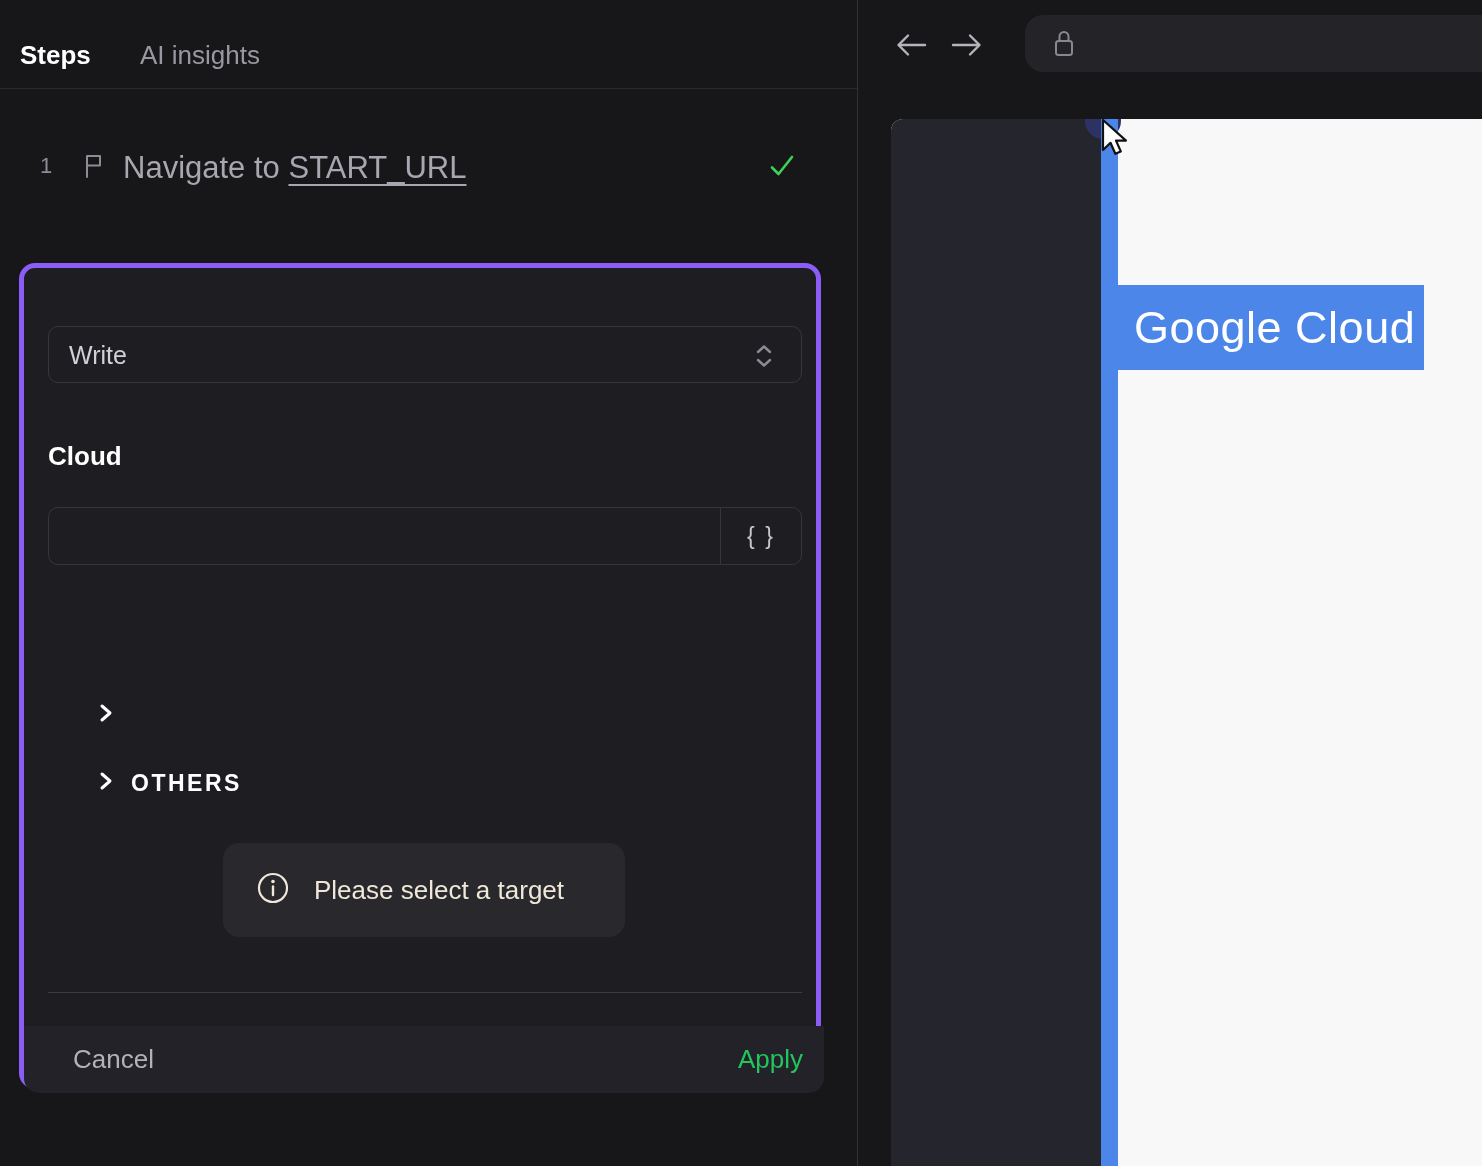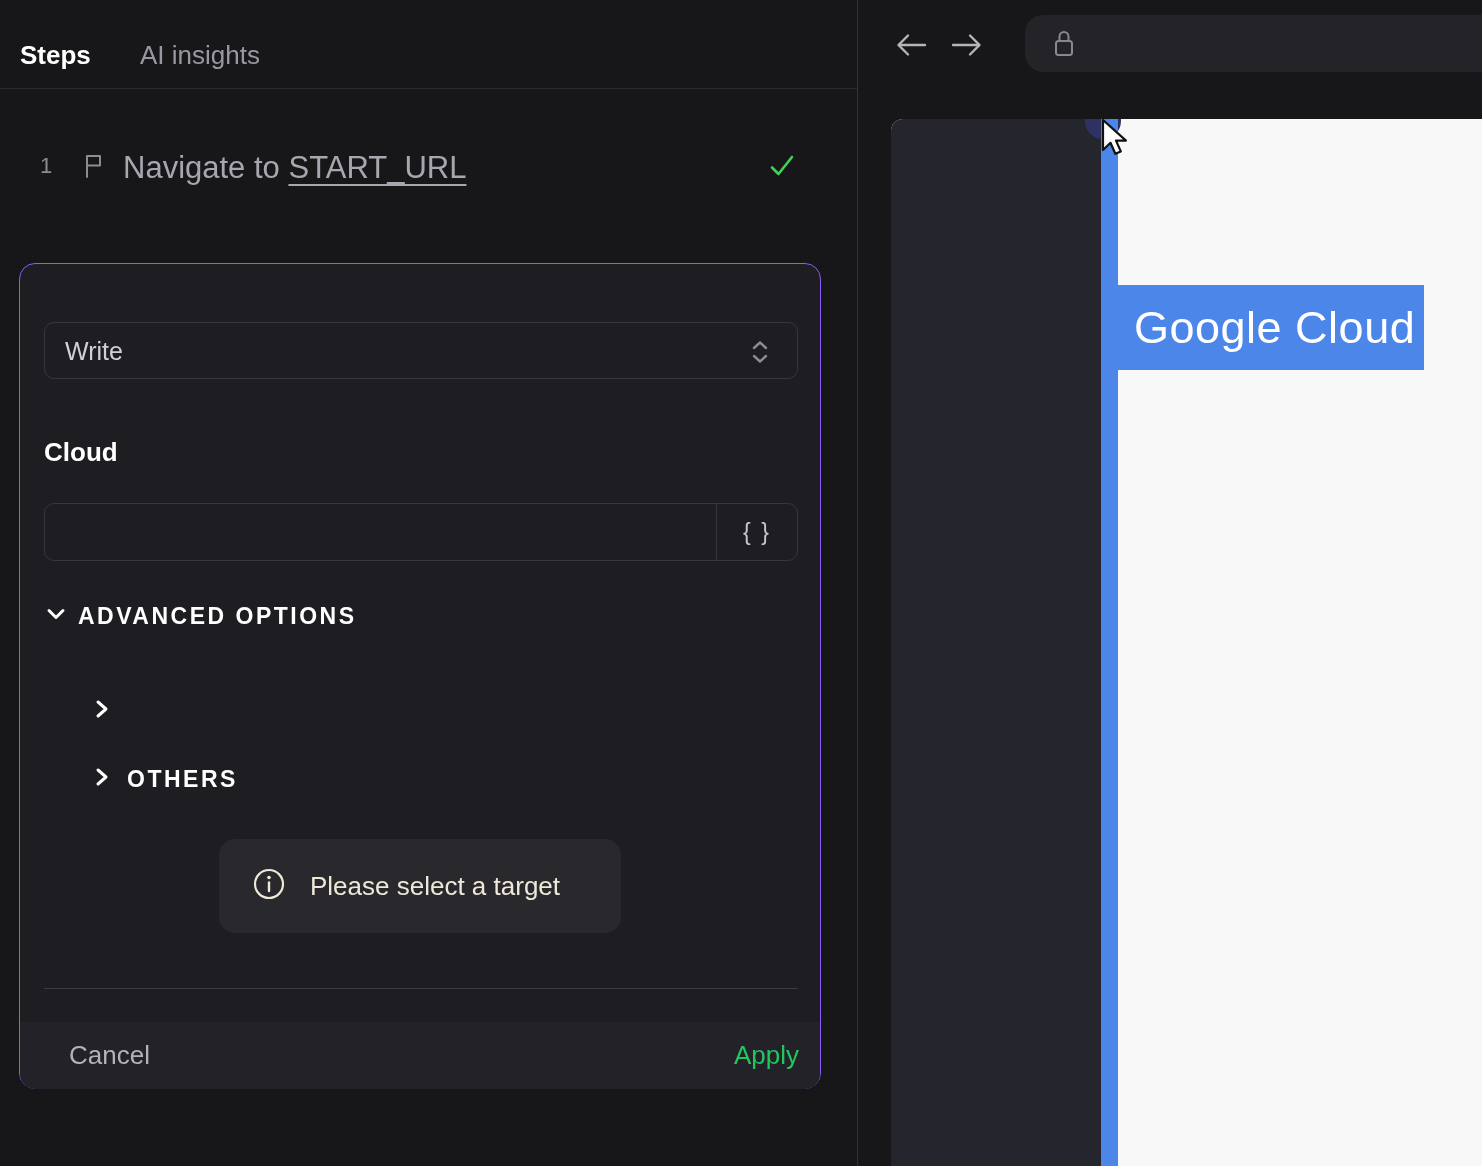--- a/index.html
+++ b/index.html
@@ -19,21 +19,21 @@
 
   .step-row { position:absolute; left:0; top:140px; width:857px; height:54px; }
   .step-number { position:absolute; left:40px; top:13px; font-size:22px; color:#8e8b94; }
   .flag-icon { position:absolute; left:80px; top:12px; }
   .step-label { position:absolute; left:123px; top:10px; font-size:31px; color:#a9a6af; white-space:nowrap; }
   .step-target { text-decoration:underline; text-underline-offset:6px; text-decoration-thickness:2px; }
   .check-icon { position:absolute; left:766px; top:10px; }
 
   
   .card { position:absolute; left:19px; top:263px; width:802px; height:826px;
-    background:#1d1d22; border:1px solid #8b5cf6; border-radius:16px; }
+    background:#1d1d22; border:5px solid #8b5cf6; border-radius:16px; }
 
   .action-select { position:absolute; left:24px; top:58px; width:754px; height:57px;
     border:1px solid #36363d; border-radius:10px; background:transparent; }
   .action-select-value { position:absolute; left:20px; top:14px; font-size:25px; color:#d2cfd7; }
   .select-chevrons-icon { position:absolute; right:22px; top:13px; }
 
   .field-label { position:absolute; left:24px; top:173px; font-size:26px; font-weight:700; color:#ffffff; }
 
   .text-input-wrap { position:absolute; left:24px; top:239px; width:754px; height:58px;
     border:1px solid #36363d; border-radius:10px; }
@@ -136,28 +136,20 @@
         </span>
       </div>
 
       <div class="field-label">Cloud</div>
 
       <div class="text-input-wrap">
         <input class="text-input" type="text" value="" style="">
         <div class="token-button">{ }</div>
       </div>
 
-      <div class="section-row row-advanced">
-        <span>
-          <svg width="24" height="24" viewBox="0 0 24 24" fill="none">
-            <path d="M5 8.5 L12 15.5 L19 8.5" stroke="#ffffff" stroke-width="3" stroke-linecap="round" stroke-linejoin="round"></path>
-          </svg>
-        </span>
-        <span class="section-label">ADVANCED OPTIONS</span>
-      </div>
 
       <div class="section-row row-response">
         <span>
           <svg width="22" height="24" viewBox="0 0 22 24" fill="none">
             <path d="M7 5 L15 12 L7 19" stroke="#ffffff" stroke-width="3" stroke-linecap="round" stroke-linejoin="round"></path>
           </svg>
         </span>
       </div>
 
       <div class="section-row row-others">

